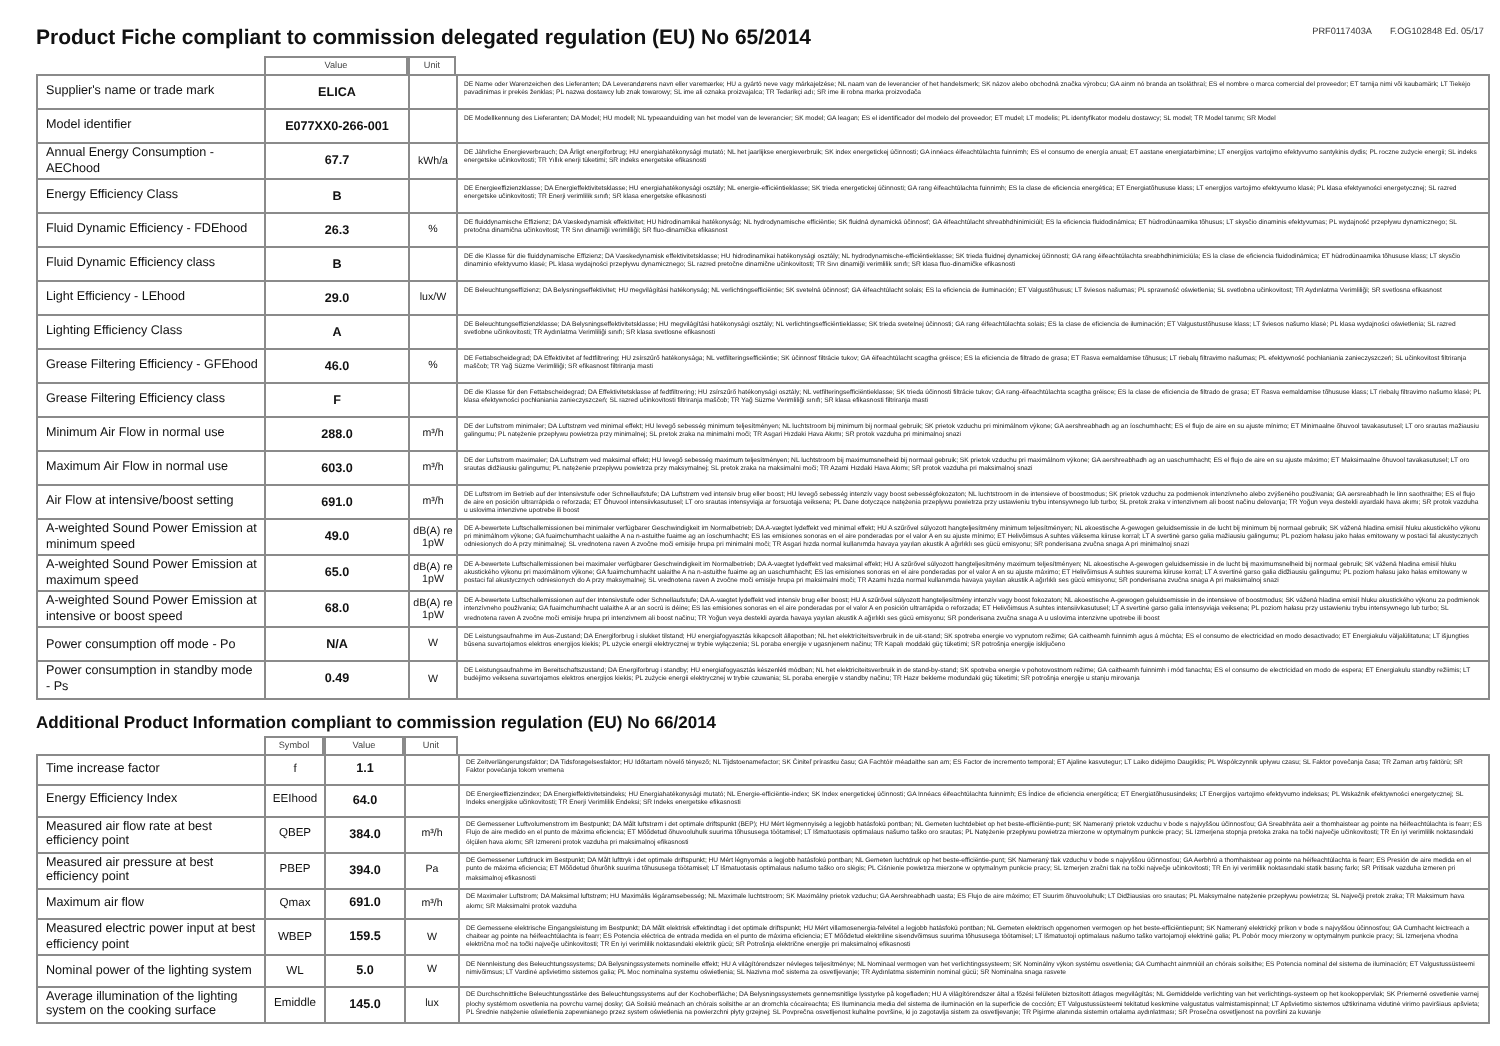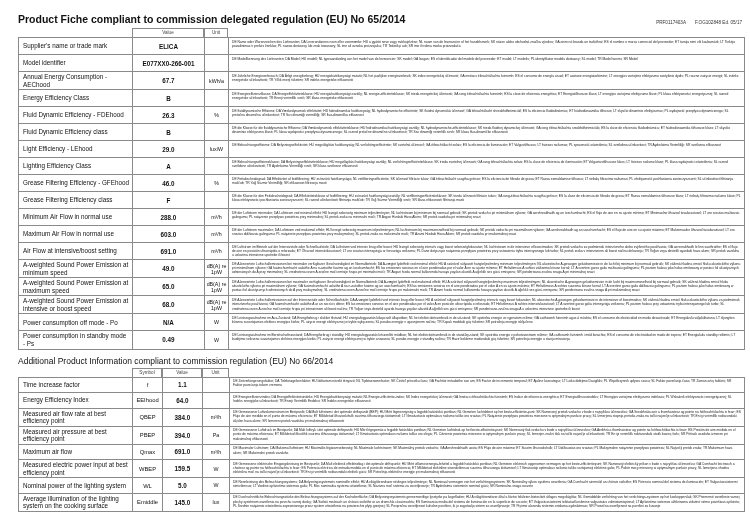--- a/index.html
+++ b/index.html
@@ -2,25 +2,25 @@
 <html><head>
 <meta charset="utf-8">
 <style>
   html,body{margin:0;padding:0;background:#e8e8e8;}
   #page{
     position:relative;width:750px;height:523px;background:#ffffff;
     font-family:"Liberation Sans", sans-serif;color:#111;overflow:hidden;
     box-sizing:border-box;
   }
   *{box-sizing:border-box;}
-  .titlebar{display:flex;justify-content:space-between;align-items:flex-end;margin:13px 6px 3px 18px;}
+  .titlebar{display:flex;justify-content:space-between;align-items:flex-start;margin:13px 6px 3px 18px;}
   .title1{font-size:10.5px;font-weight:bold;letter-spacing:0;}
   .refs{font-size:4.6px;color:#333;white-space:nowrap;padding-right:2px;}
   .refs span{margin-left:8px;}
-  .title2{font-size:8.5px;font-weight:normal;margin:6px 6px 2px 18px;}
+  .title2{font-size:8.5px;font-weight:bold;margin:6px 6px 2px 18px;}
 
   .tblwrap{margin-left:18px;width:727px;}
   .hdr{display:flex;}
   .hdr .hcell{border:1px solid #8a8a8a;border-bottom:none;font-size:4.6px;color:#444;
     text-align:center;padding:1px 0;height:9px;}
   .hdr .hspacer{border:none;height:9px;}
   .tbl{border-top:1px solid #8a8a8a;border-left:1px solid #8a8a8a;width:727px;}
   .row{display:flex;min-height:17px;}
   .t2 .row{min-height:15.5px;}
   .cell{border-right:1px solid #8a8a8a;border-bottom:1px solid #8a8a8a;

